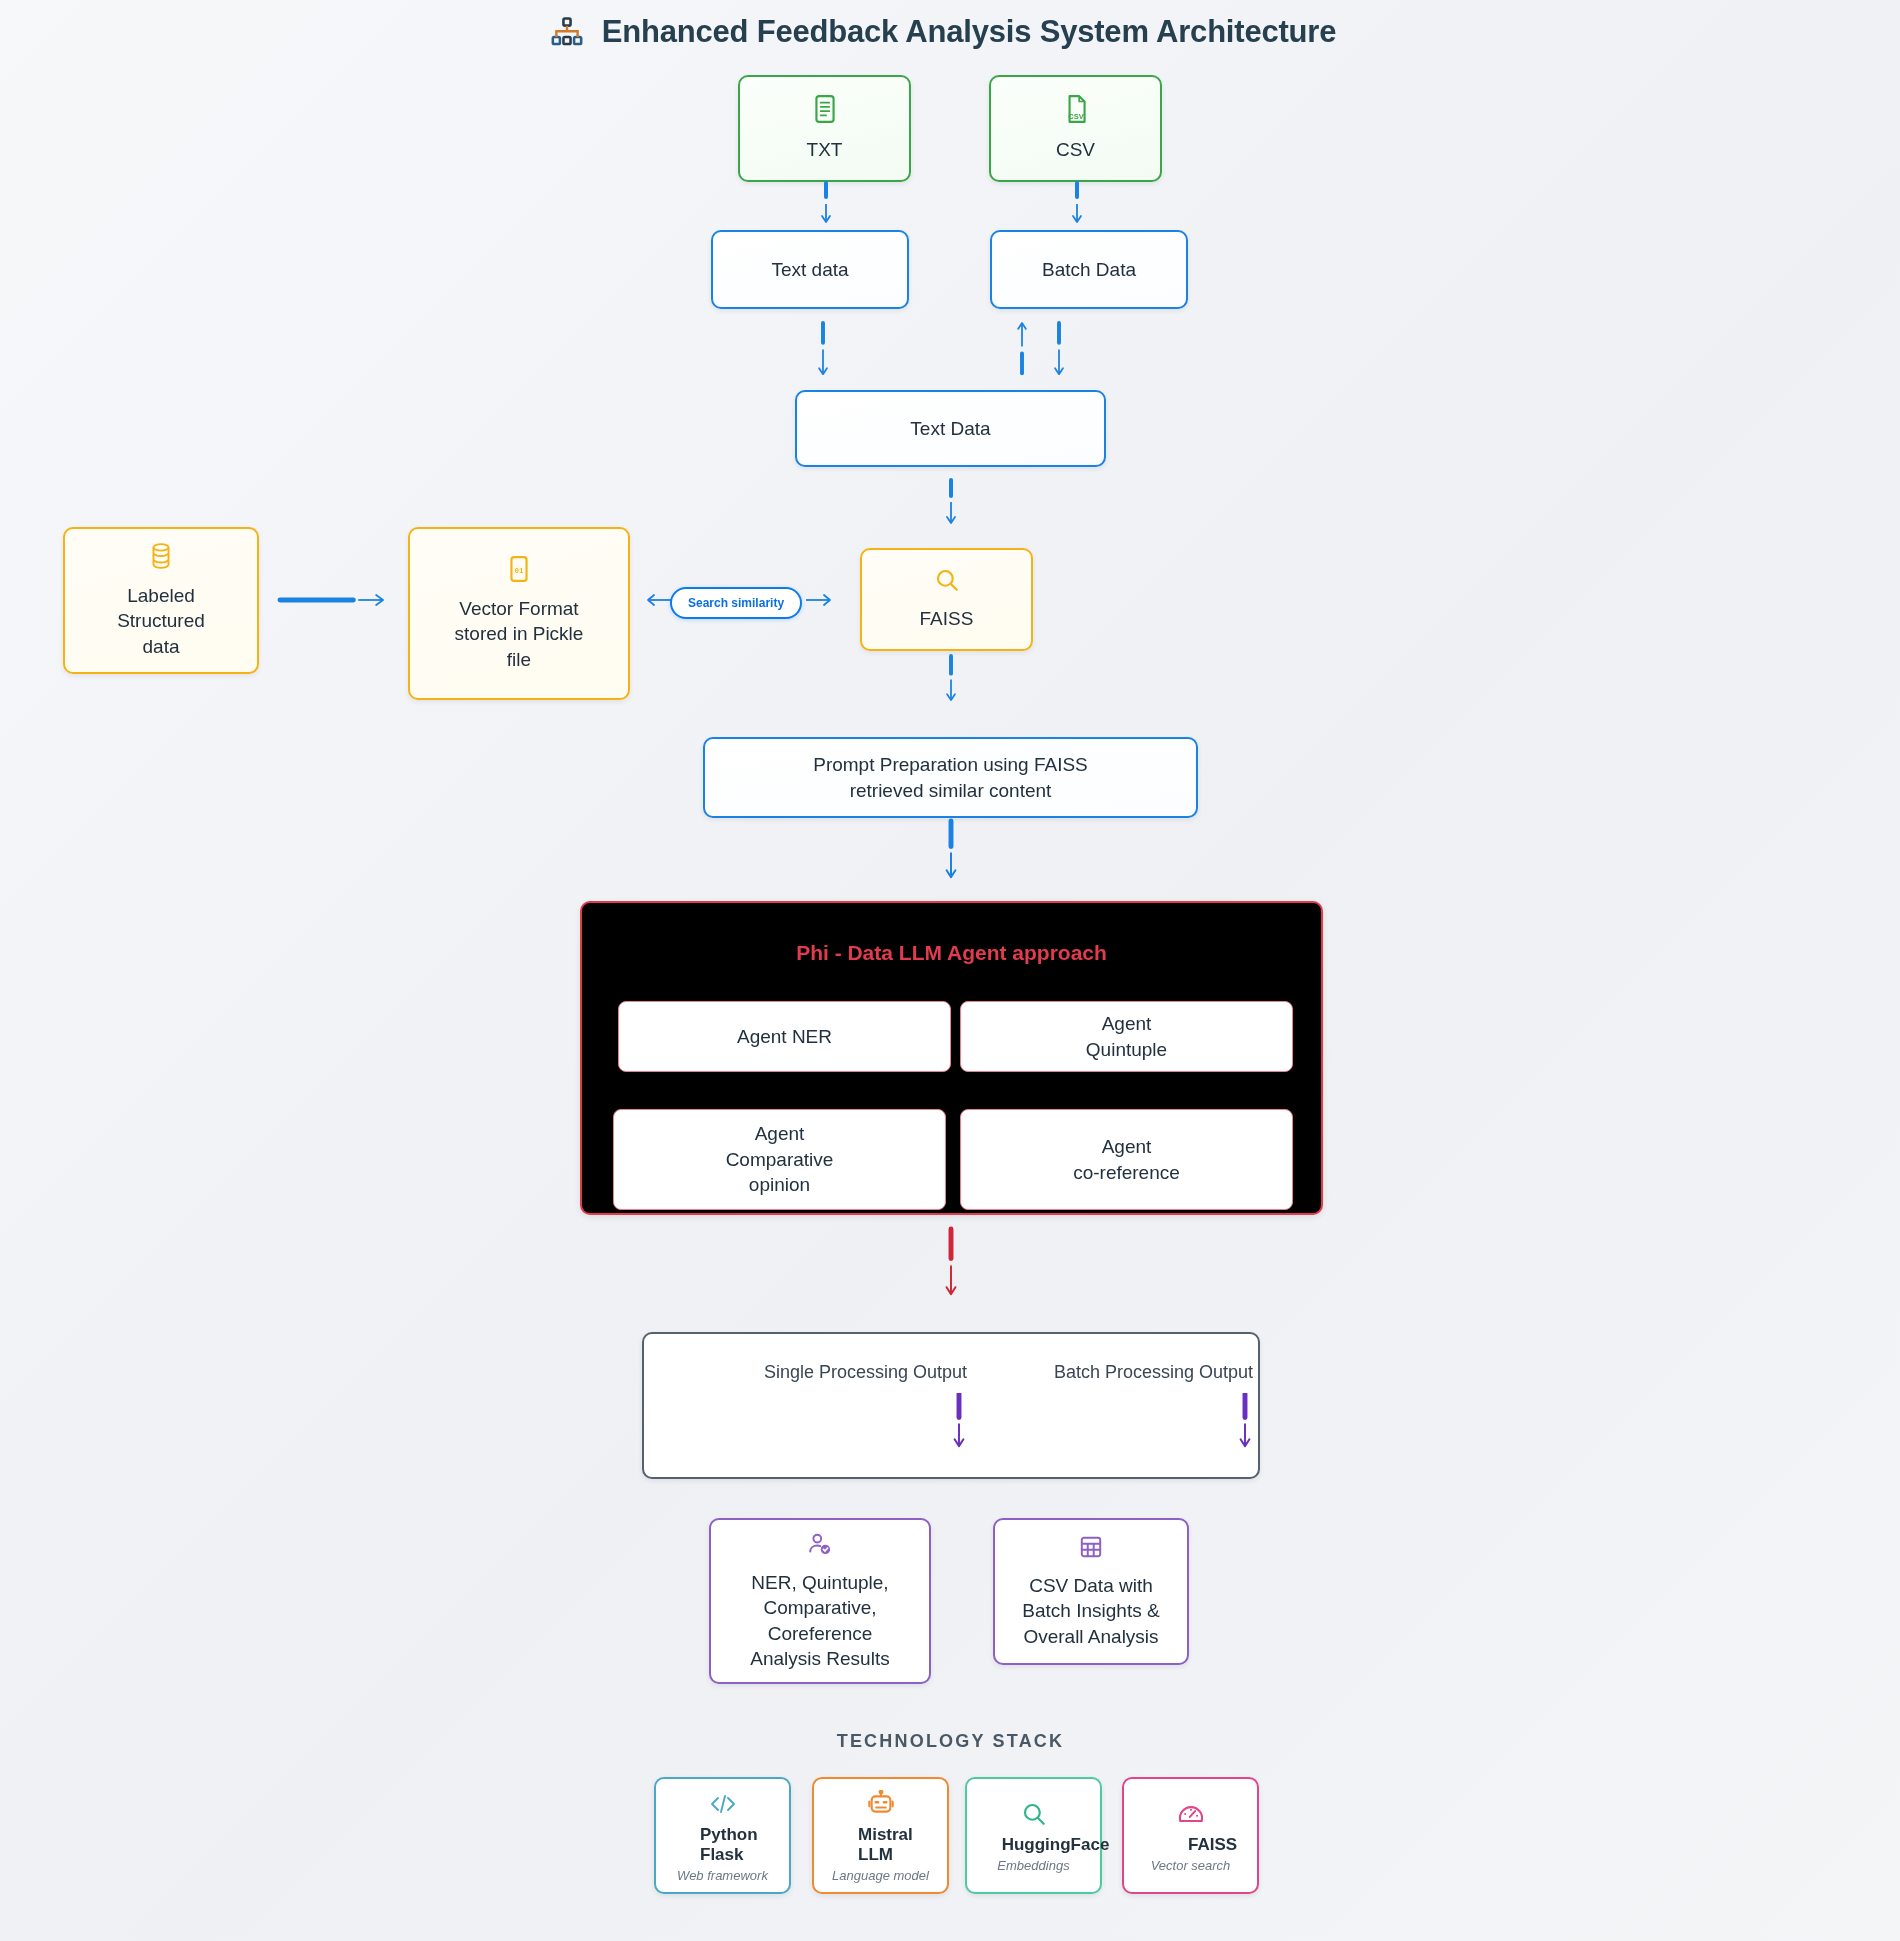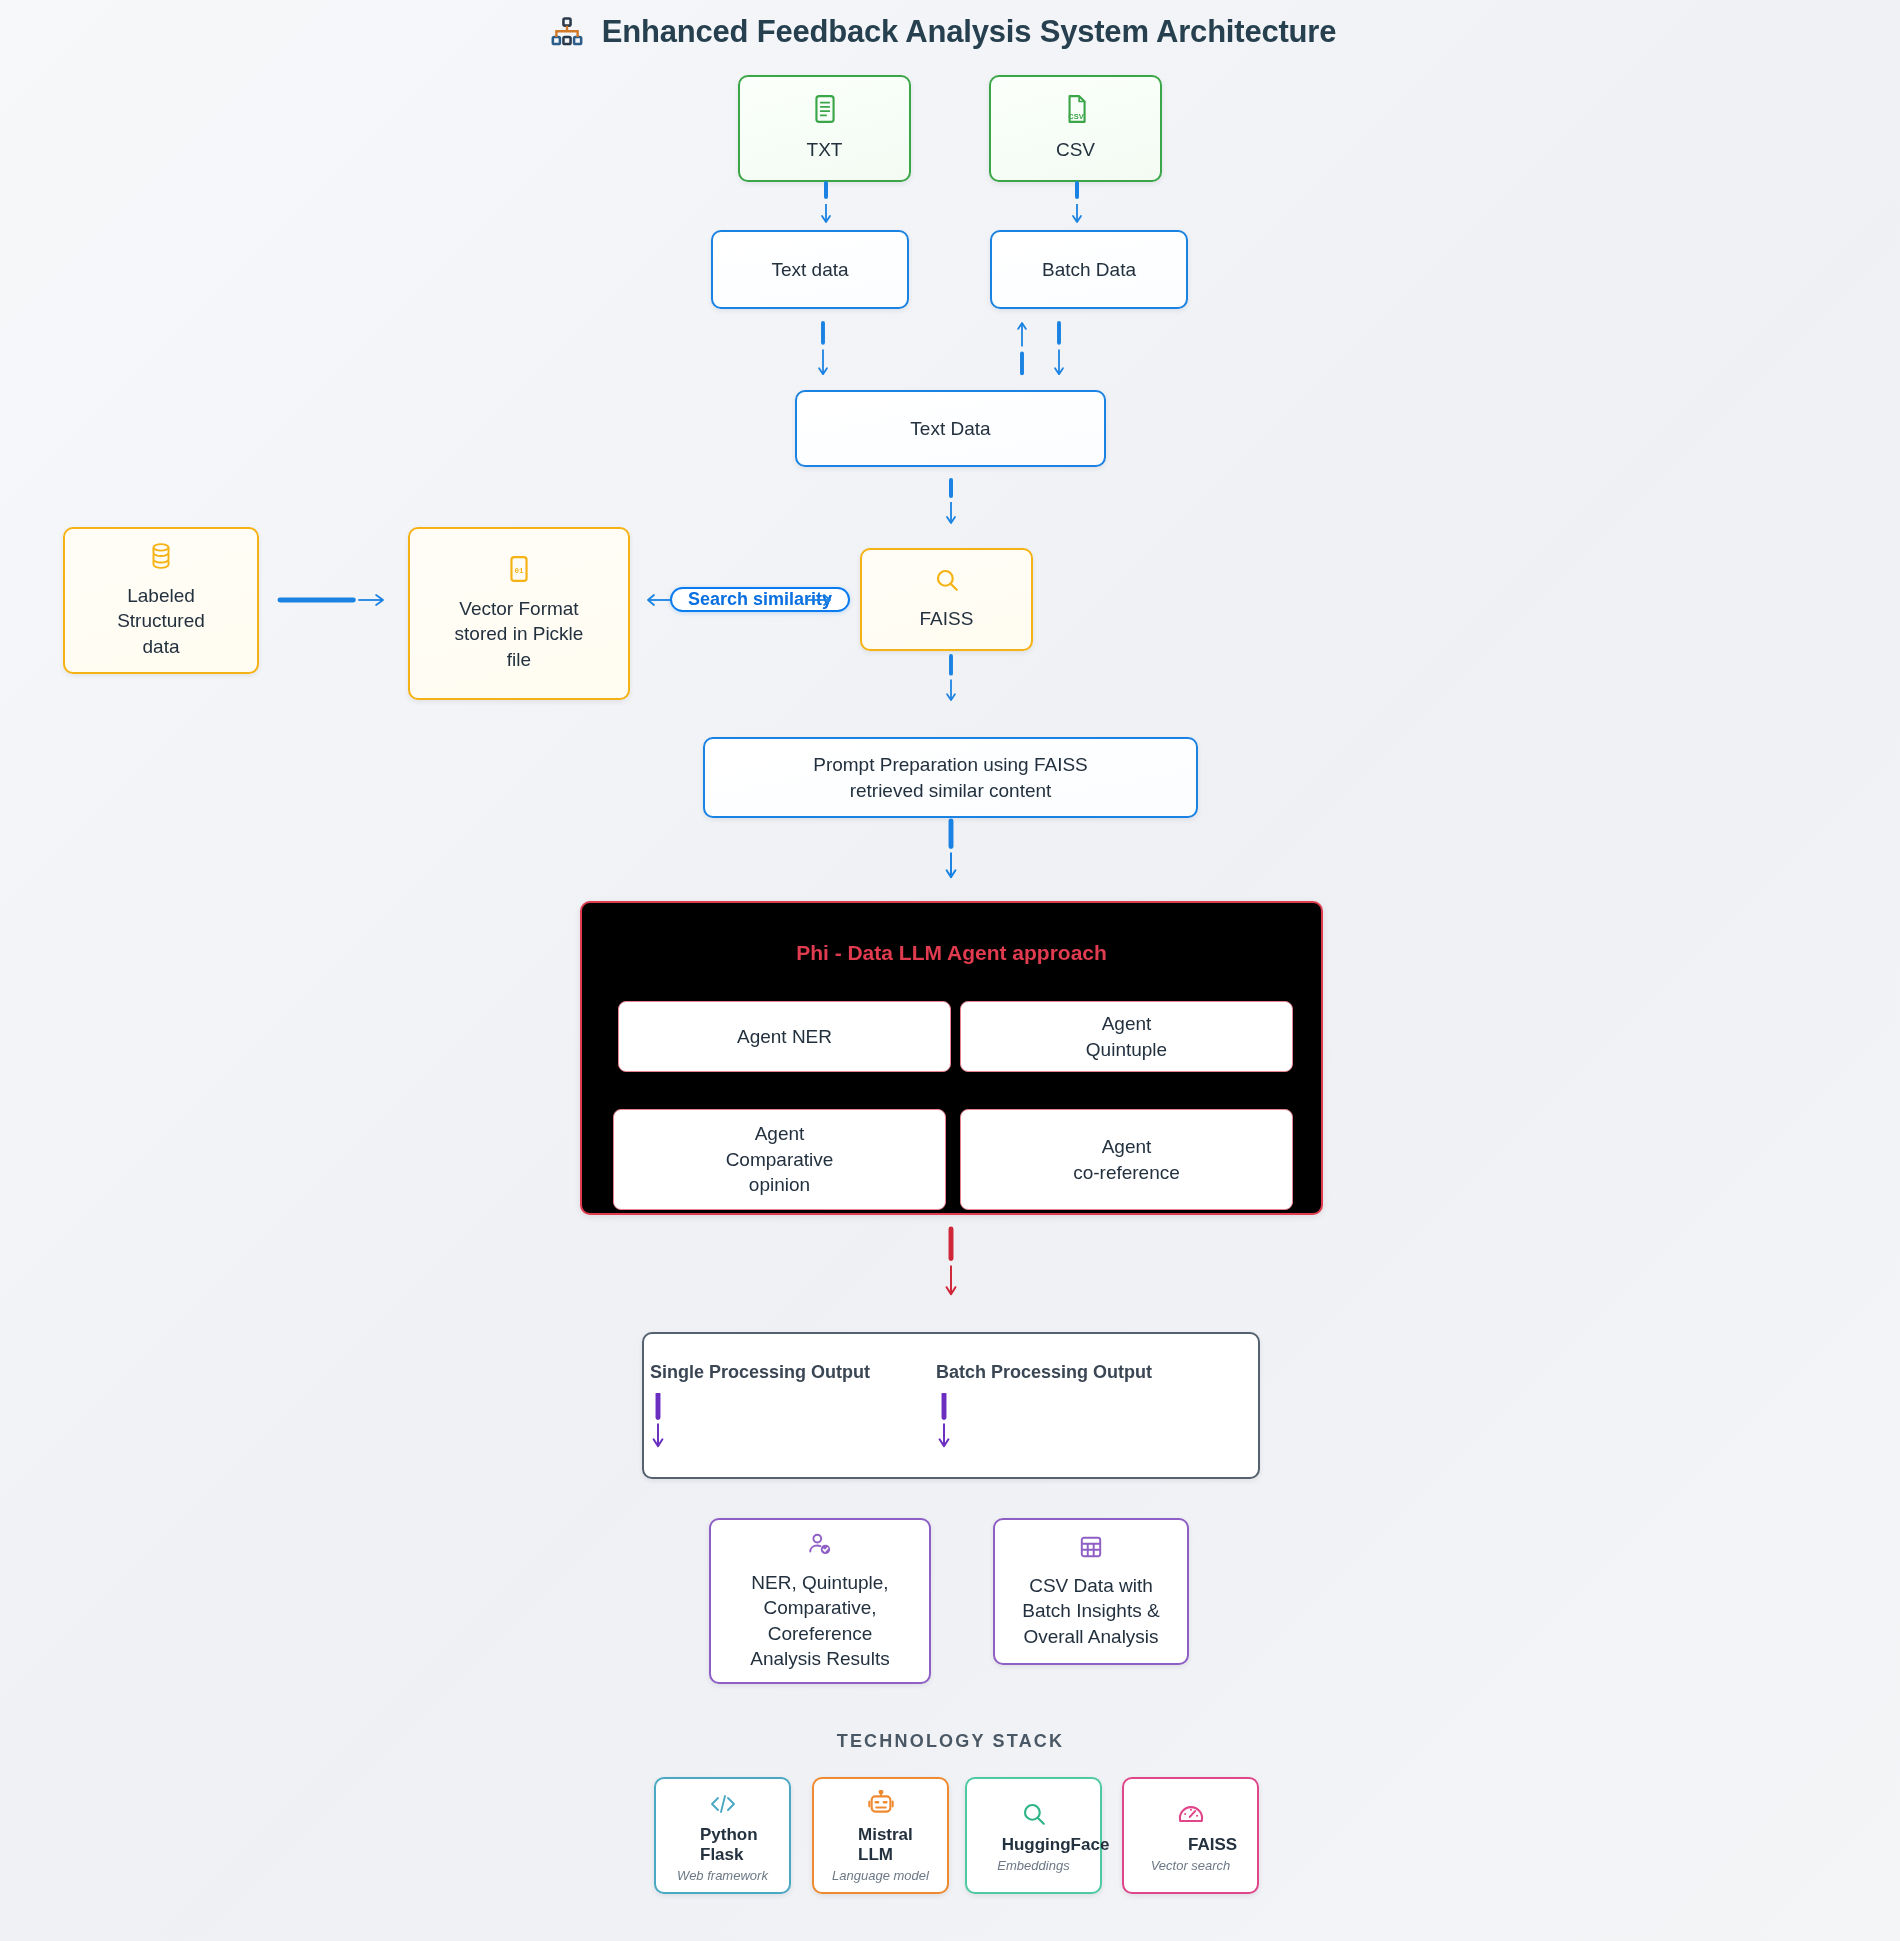--- a/index.html
+++ b/index.html
@@ -73,23 +73,23 @@
   .conn { position: absolute; }
   .conn svg { display: block; overflow: visible; }
 
   
   .pill {
     position: absolute;
     border: 2px solid #0a7cf0;
     border-radius: 989px;
     background: #ffffff;
     color: #0a6fe0;
-    font-size: 18px;
+    font-size: 12px;
     font-weight: bold;
-    padding: 0 16px;
+    padding: 7px 16px;
     white-space: nowrap;
     box-shadow: 0 1px 4px rgba(10,124,240,0.22);
   }
 
   
   .agent-panel {
     position: absolute;
     border: 2px solid #e03b4e;
     border-radius: 10px;
     background: #000000;
@@ -120,23 +120,22 @@
   
   .output-box {
     position: absolute;
     border: 2px solid #55616e;
     border-radius: 10px;
     background: #ffffff;
     box-shadow: 0 2px 5px rgba(40,55,75,0.09);
   }
   .output-col {
     position: absolute;
-    text-align: left;
+    text-align: right;
     width: 317px;
-    font-weight: bold;
   }
   .output-col .t {
     font-size: 18px;
     color: #3a4654;
   }
 
   
   .tech-heading {
     position: absolute;
     top: 1731px; left: 0; width: 1901px;

